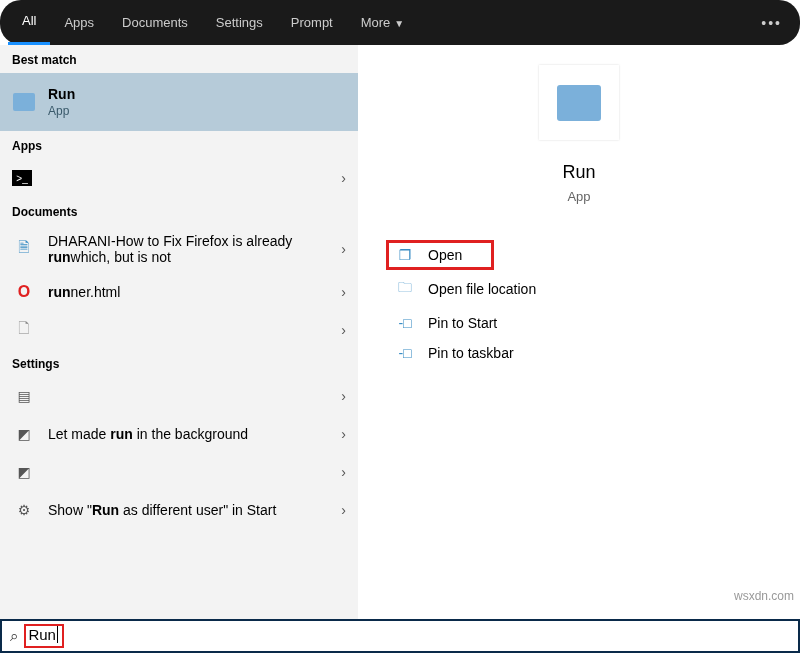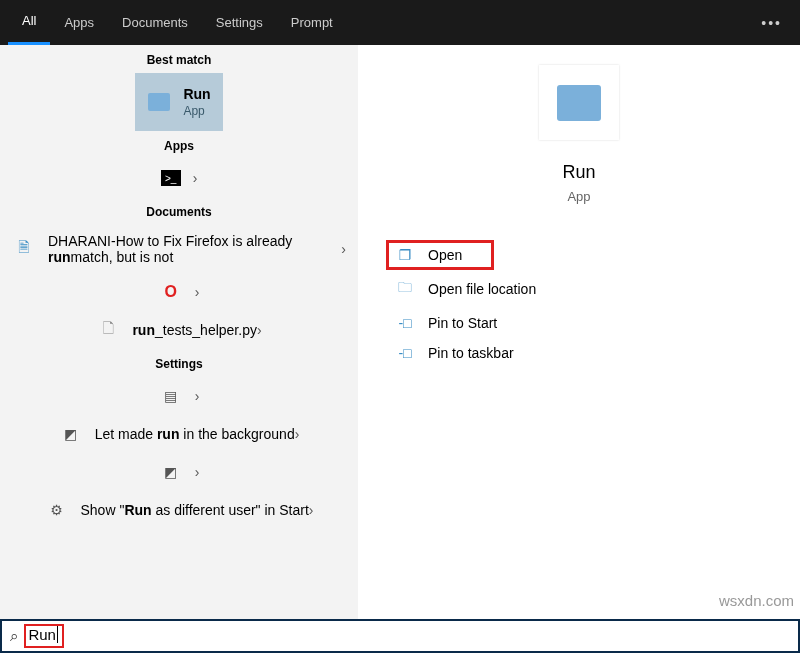--- a/index.html
+++ b/index.html
@@ -13,20 +13,21 @@
     overflow: hidden;
   }
   .topbar {
     height: 45px;
     background: #1a1a1a;
     display: flex;
     align-items: center;
     color: #ccc;
     padding: 0 8px;
     position: relative;
+    border-radius: 21px;
   }
   .tab {
     padding: 0 14px;
     height: 45px;
     line-height: 45px;
     cursor: pointer;
     color: #ccc;
     font-size: 13px;
   }
   .tab.active {
@@ -37,21 +38,20 @@
   }
   .more-caret { font-size: 10px; margin-left: 4px; }
   .dots { position: absolute; right: 18px; color: #ccc; letter-spacing: 2px; }
   .content { display: flex; height: calc(100% - 45px - 34px); }
   .left {
     width: 358px;
     background: #f3f3f3;
     overflow: hidden;
     display: flex;
     flex-direction: column;
-    align-items: center;
   }
   .right {
     flex: 1;
     background: #fff;
     padding: 20px 0 0 0;
     position: relative;
   }
   .section-hdr {
     font-weight: bold;
     font-size: 12px;
@@ -117,33 +117,34 @@
     box-sizing: border-box;
     display: flex;
     align-items: center;
     padding: 0 8px;
     background: #fff;
   }
   .searchglass { color: #333; margin-right: 6px; font-size: 15px; }
   .searchtxt { font-size: 15px; }
   .hlsearch { border: 2px solid #e02020; padding: 0 4px 2px 2px; display: inline-block; line-height: 18px; }
   .caret-line { border-right: 1px solid #000; padding-right: 1px; }
-  .watermark { position: absolute; right: 6px; bottom: 44px; font-size: 15px; color: #999; text-align: center; }
+  .watermark { position: absolute; right: 6px; bottom: 50px; font-size: 12px; color: #999; text-align: center; }
   .run-ico svg rect { fill:#7bb0da; }
   .filler { flex:1; }
 </style>
 </head>
 <body>
 
 <div class="topbar">
   <div class="tab active">All</div>
   <div class="tab">Apps</div>
   <div class="tab">Documents</div>
   <div class="tab">Settings</div>
   <div class="tab">Prompt</div>
+  <div class="tab"><span>More</span><span class="more-caret">▼</span></div>
   <div class="dots">•••</div>
 </div>
 
 <div class="content">
   <div class="left">
     <div class="section-hdr">Best match</div>
     <div class="row best">
       <div class="ic run-ico">
         <svg width="22" height="18">
             <rect x="0" y="0" width="22" height="18" rx="2"></rect>
@@ -158,30 +159,30 @@
 
     <div class="section-hdr">Apps</div>
     <div class="row">
       <div class="ic" style="background:#000;color:#fff;width:20px;height:16px;font-size:10px;">&gt;_</div>
       <div class="chev">›</div>
     </div>
 
     <div class="section-hdr">Documents</div>
     <div class="row">
       <div class="ic" style="color:#3a8dc4">🗎</div>
-      <div class="rtext"><span>DHARANI-How to Fix Firefox is already </span><b>run</b><span>match, but is not</span></div>
+      <div class="rtext"><span>DHARANI-How to Fix Firefox is already </span><b>run</b><span>which, but is not</span></div>
       <div class="chev">›</div>
     </div>
     <div class="row">
       <div class="ic" style="color:#e02020;font-weight:bold;font-size:16px;">O</div>
+      <div class="rtext"><b>run</b><span>ner.html</span></div>
       <div class="chev">›</div>
     </div>
     <div class="row">
       <div class="ic" style="color:#888">🗋</div>
-      <div class="rtext"><b>run</b><span>_tests_helper.py</span></div>
       <div class="chev">›</div>
     </div>
 
     <div class="section-hdr">Settings</div>
     <div class="row">
       <div class="ic" style="color:#555">▤</div>
       <div class="chev">›</div>
     </div>
     <div class="row">
       <div class="ic" style="color:#555">◩</div>

